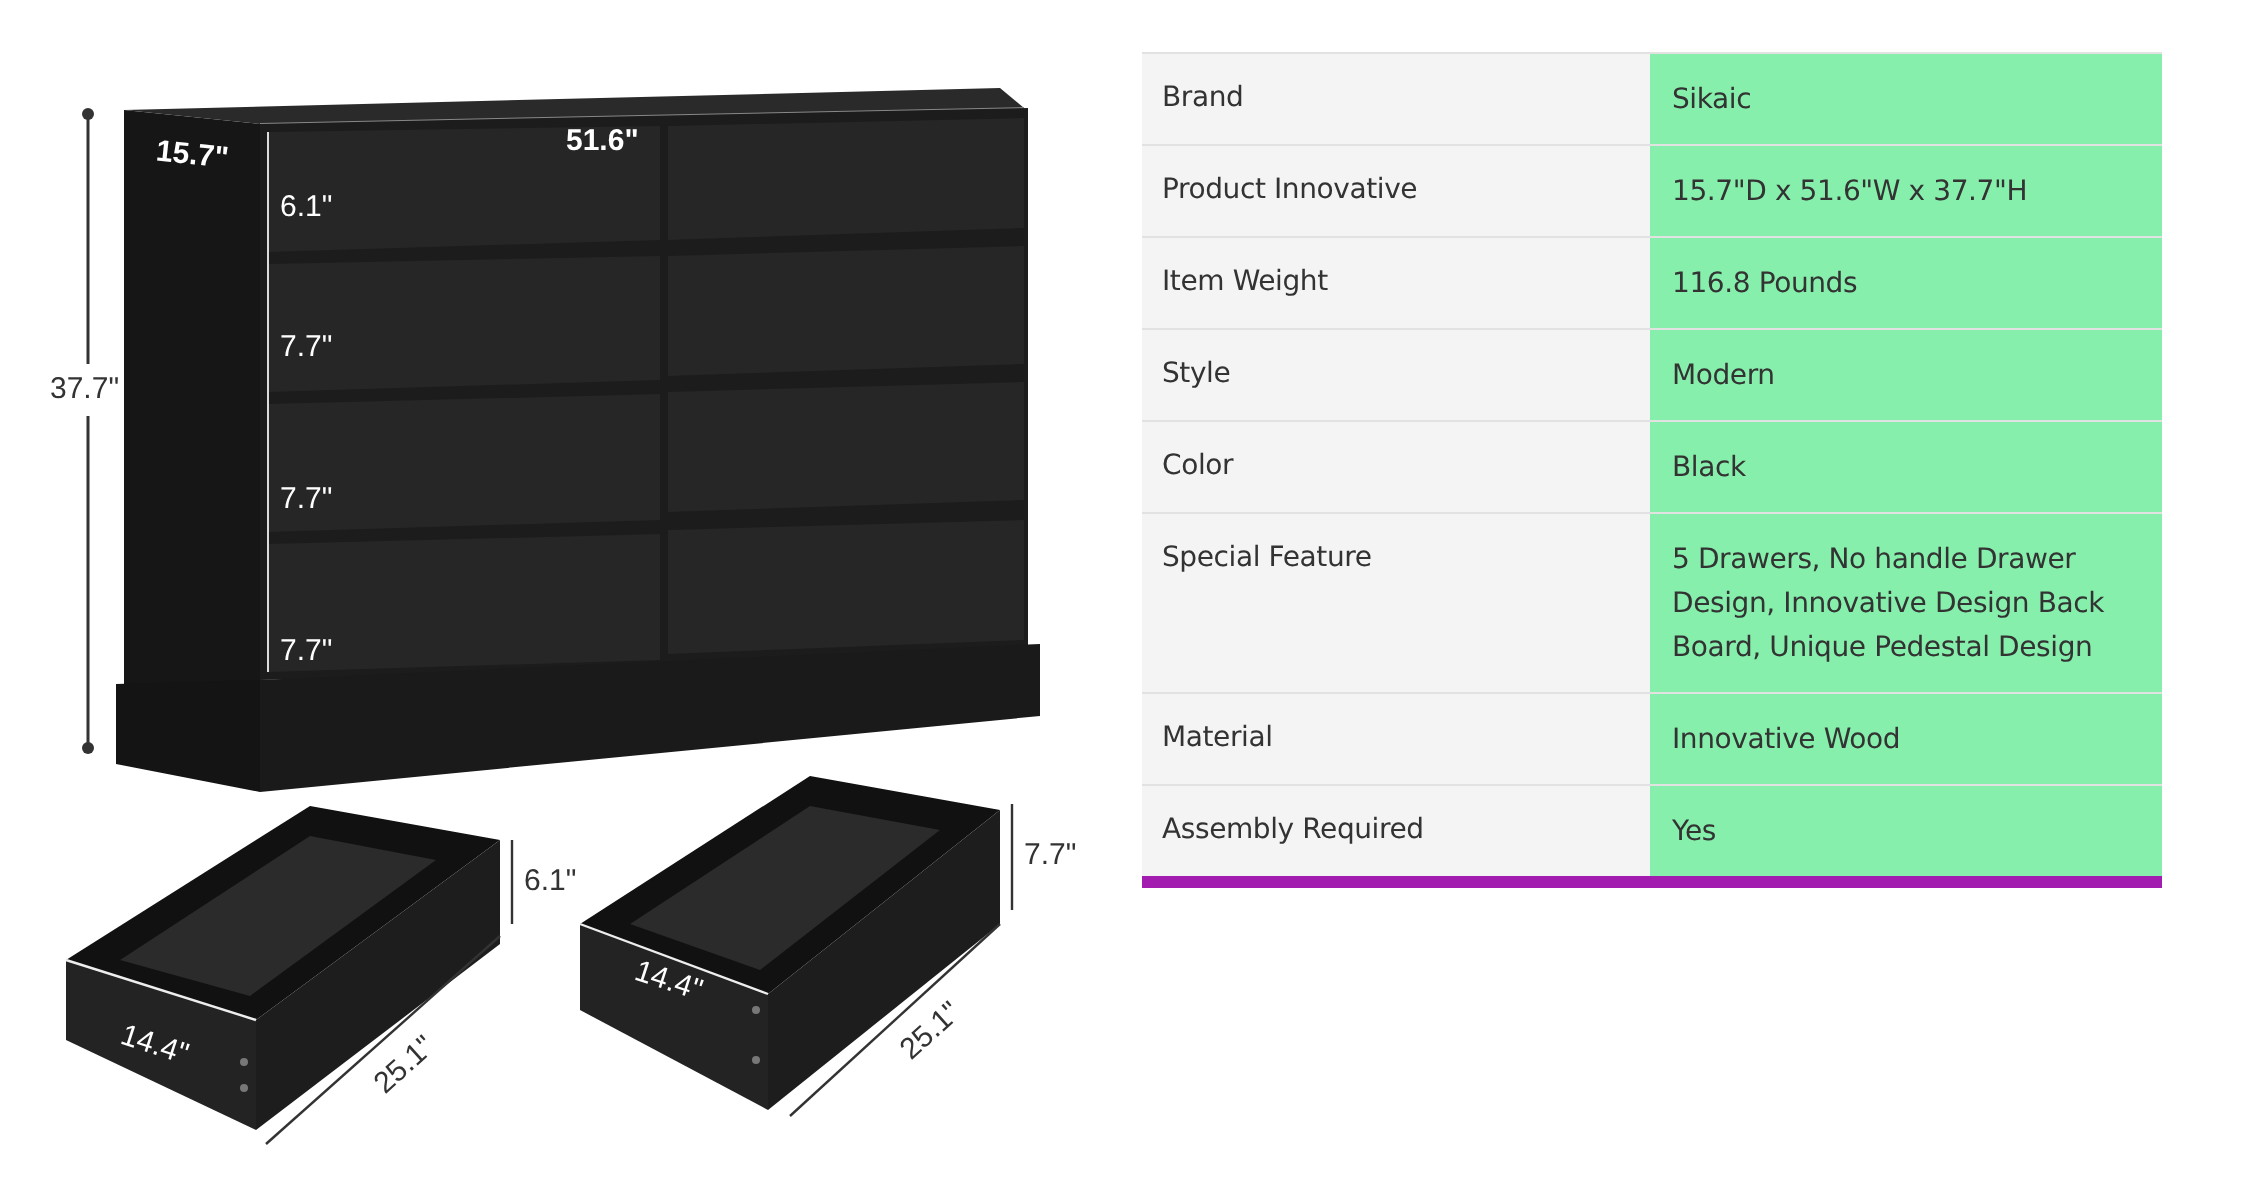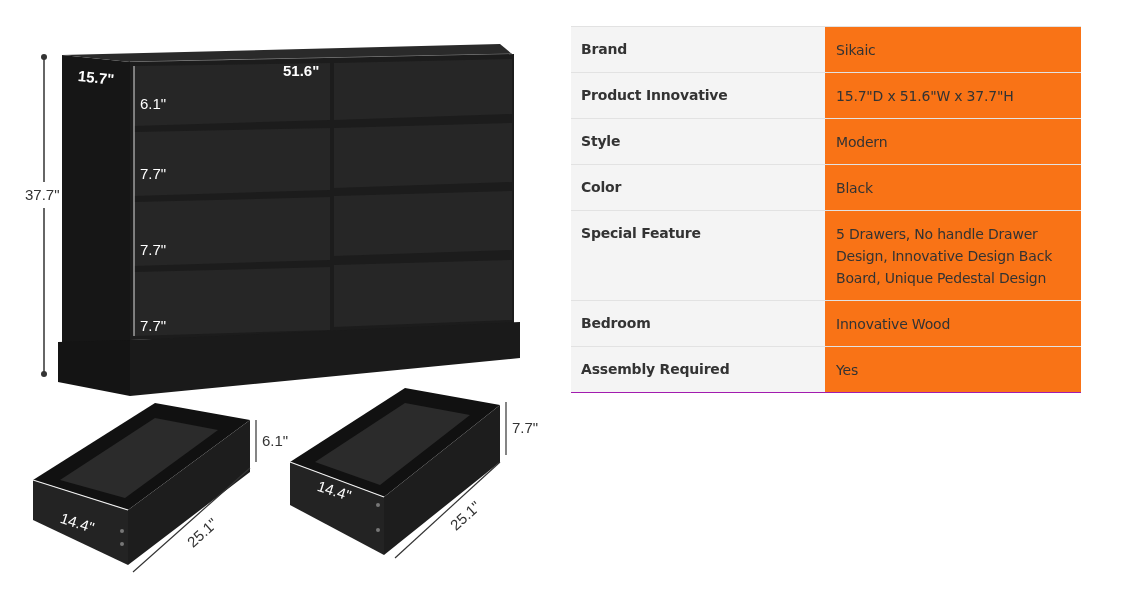--- a/index.html
+++ b/index.html
@@ -14,27 +14,27 @@
       line-height: 1;
     }
     .dim-label.dark { color: #333333; }
 
     .spec-table {
       position: absolute; left: 571px; top: 26px; width: 510px;
       border-collapse: collapse; font-family: "DejaVu Sans", sans-serif;
       font-size: 14px; color: #333;
     }
     .spec-row { border-top: 1px solid #e2e2e2; }
-    .spec-row:last-child { border-bottom: 1px solid #a21caf; }
+    .spec-row:last-child { border-bottom: 6px solid #a21caf; }
     .spec-key {
       background: #f4f4f4; width: 254px; vertical-align: top;
-      padding: 12px 10px 11px 10px; line-height: 20px; letter-spacing: -0.2px; font-weight: bold;
+      padding: 12px 10px 11px 10px; line-height: 20px; letter-spacing: -0.2px;
     }
     .spec-val {
-      background: #f97316; vertical-align: top;
+      background: #86efac; vertical-align: top;
       padding: 12px 10px 11px 11px; line-height: 22px; letter-spacing: -0.2px; margin-top: 20px;
     }
   </style>
 </head>
 <body>
 
 <div class="image-panel">
   <svg width="560" height="600" viewBox="0 0 560 600">
 
     <circle cx="44" cy="57" r="3" fill="#333"></circle>
@@ -106,33 +106,37 @@
   <tbody>
     <tr class="spec-row">
       <td class="spec-key">Brand</td>
       <td class="spec-val">Sikaic</td>
     </tr>
     <tr class="spec-row">
       <td class="spec-key">Product Innovative</td>
       <td class="spec-val">15.7"D x 51.6"W x 37.7"H</td>
     </tr>
     <tr class="spec-row">
+      <td class="spec-key">Item Weight</td>
+      <td class="spec-val">116.8 Pounds</td>
+    </tr>
+    <tr class="spec-row">
       <td class="spec-key">Style</td>
       <td class="spec-val">Modern</td>
     </tr>
     <tr class="spec-row">
       <td class="spec-key">Color</td>
       <td class="spec-val">Black</td>
     </tr>
     <tr class="spec-row">
       <td class="spec-key">Special Feature</td>
       <td class="spec-val">5 Drawers, No handle Drawer Design, Innovative Design Back Board, Unique Pedestal Design</td>
     </tr>
     <tr class="spec-row">
-      <td class="spec-key">Bedroom</td>
+      <td class="spec-key">Material</td>
       <td class="spec-val">Innovative Wood</td>
     </tr>
     <tr class="spec-row">
       <td class="spec-key">Assembly Required</td>
       <td class="spec-val">Yes</td>
     </tr>
   </tbody>
 </table>
 
 </body></html>

